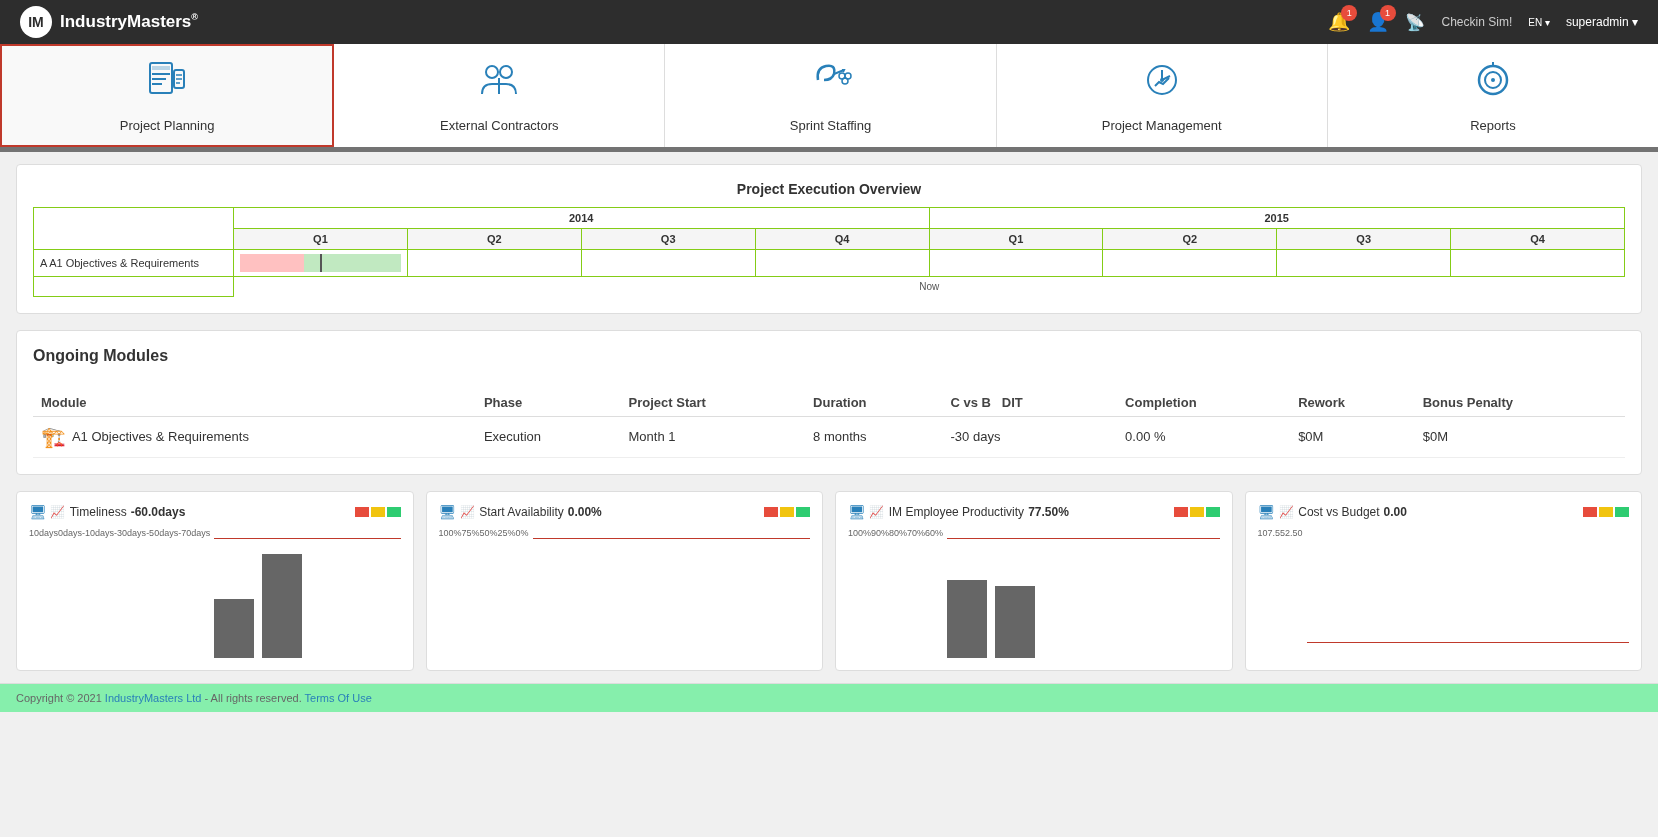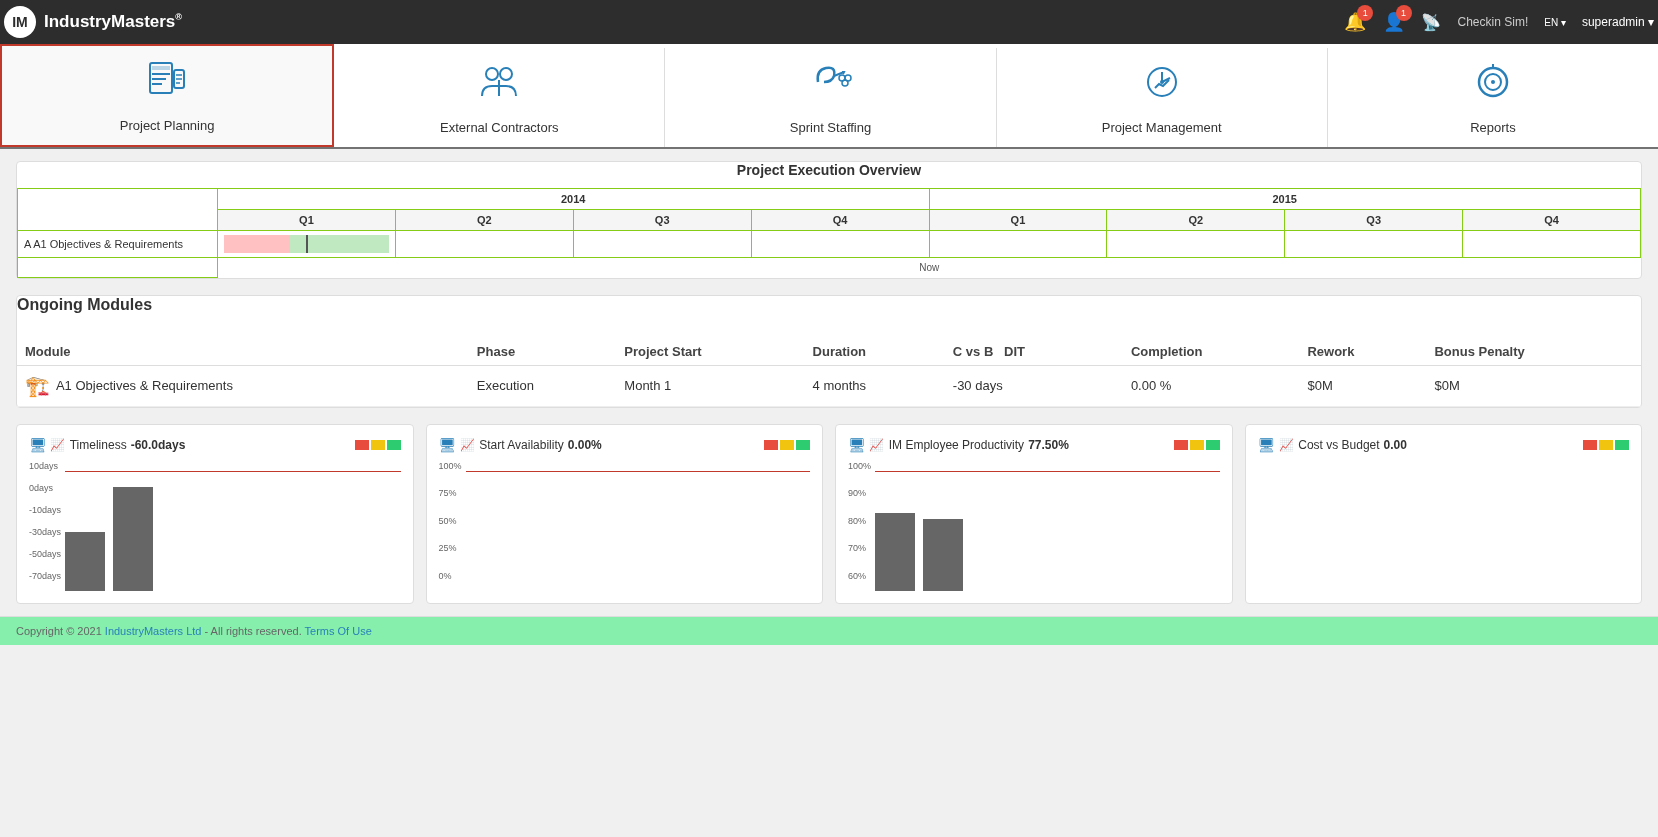--- a/index.html
+++ b/index.html
@@ -3,21 +3,21 @@
   <meta charset="utf-8">
   <style>
     * { box-sizing: border-box; margin: 0; padding: 0; }
     body { font-family: Arial, sans-serif; font-size: 13px; background: #f0f0f0; color: #333; }
 
     
     .topnav {
       background: #2d2d2d;
       display: flex;
       align-items: center;
-      padding: 0 4px;
+      padding: 0 20px;
       height: 44px;
       color: #fff;
     }
     .topnav-logo {
       display: flex;
       align-items: center;
       gap: 8px;
       font-size: 18px;
       font-weight: bold;
       color: #fff;
@@ -53,22 +53,21 @@
       display: flex; align-items: center; justify-content: center;
     }
     .bell-icon, .user-icon, .rss-icon, .checkin-icon { color: #ccc; cursor: pointer; }
     .lang-selector { color: #fff; cursor: pointer; }
     .user-name { color: #fff; cursor: pointer; }
 
     
     .tabs-row {
       display: flex;
       background: #fff;
-      border-bottom: 2px solid #737373;
-      align-items: flex-end;
+      border-bottom: 5px solid #737373;
     }
     .tab-item {
       flex: 1;
       display: flex;
       flex-direction: column;
       align-items: center;
       justify-content: center;
       padding: 12px 8px;
       cursor: pointer;
       border-right: 1px solid #ddd;
@@ -85,20 +84,21 @@
     
     .main-content {
       padding: 12px 16px;
     }
 
     
     .section-card {
       background: #fff;
       border: 1px solid #ddd;
       border-radius: 4px;
+      padding: 16px;
       margin-bottom: 16px;
     }
     .section-title {
       text-align: center;
       font-weight: bold;
       font-size: 14px;
       margin-bottom: 10px;
     }
 
     
@@ -211,21 +211,21 @@
       height: 10px;
       gap: 2px;
     }
     .metric-color-bar span {
       height: 10px;
       width: 14px;
       display: inline-block;
     }
     .metric-y-labels {
       display: flex;
-      flex-direction: column;
+      flex-direction: row;
       justify-content: space-between;
       font-size: 9px;
       color: #666;
       height: 120px;
       padding-bottom: 0;
       margin-right: 4px;
     }
     .metric-chart-area {
       display: flex;
       align-items: flex-end;
@@ -417,21 +417,21 @@
       <tbody>
         <tr class="table-row">
           <td>
             <div style="display:flex; align-items:center; gap:6px;">
               <span style="font-size:20px;">🏗️</span>
               <span class="module-name">A1 Objectives &amp; Requirements</span>
             </div>
           </td>
           <td>Execution</td>
           <td>Month 1</td>
-          <td>4 months</td>
+          <td>8 months</td>
           <td>-30 days</td>
           <td>0.00 %</td>
           <td>$0M</td>
           <td>$0M</td>
         </tr>
       </tbody>
     </table>
   </div>
 
   <div class="metrics-row">
@@ -532,20 +532,32 @@
           <span style="color:#2980b9; font-size:12px;">📈</span>
           <span>Cost vs Budget </span>
           <span style="font-weight:bold;">0.00</span>
         </div>
         <div class="metric-color-bar">
           <span style="background:#e74c3c;"></span>
           <span style="background:#f1c40f;"></span>
           <span style="background:#2ecc71;"></span>
         </div>
       </div>
+      <div style="display:flex; align-items:stretch; height:130px;">
+        <div class="metric-y-labels">
+          <span>10</span>
+          <span>7.5</span>
+          <span>5</span>
+          <span>2.5</span>
+          <span>0</span>
+        </div>
+        <div class="metric-chart-area">
+          <div class="red-line" style="top:88%; background:#c0392b;"></div>
+        </div>
+      </div>
     </div>
 
   </div>
 </div>
 
 <div class="footer">
   <span>Copyright © 2021</span>
   <a href="#">IndustryMasters Ltd</a>
   <span> - All rights reserved.</span>
   <a href="#">Terms Of Use</a>

